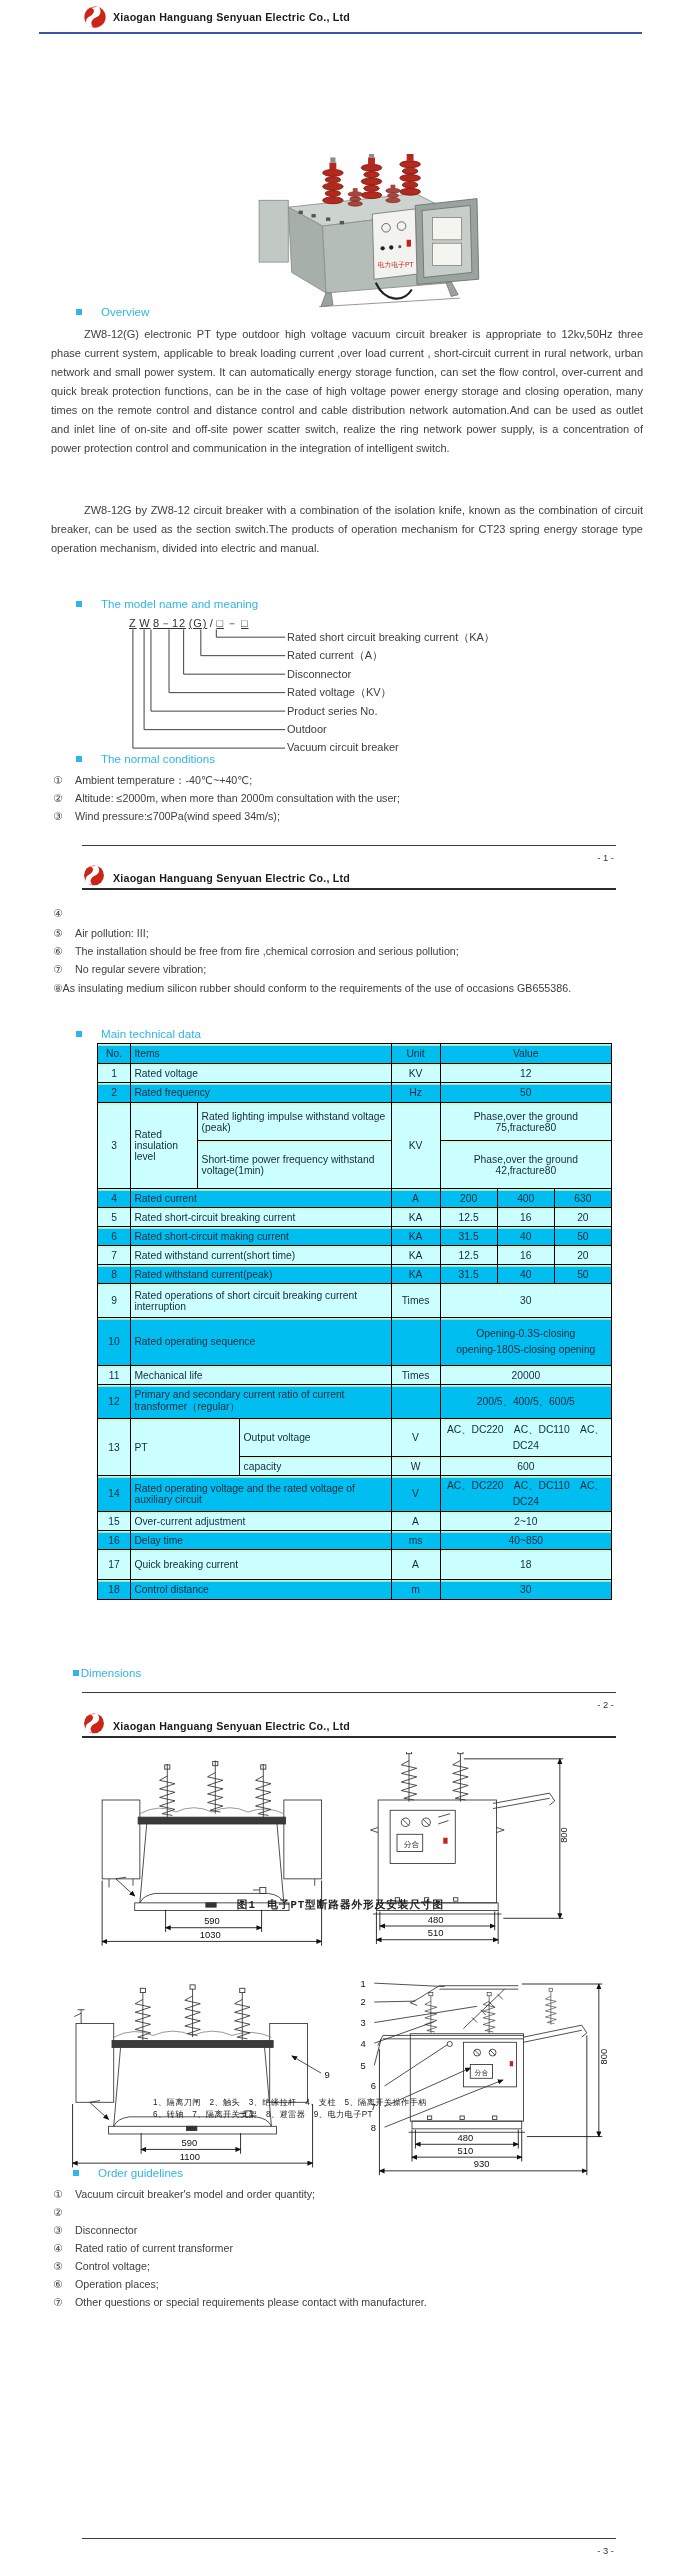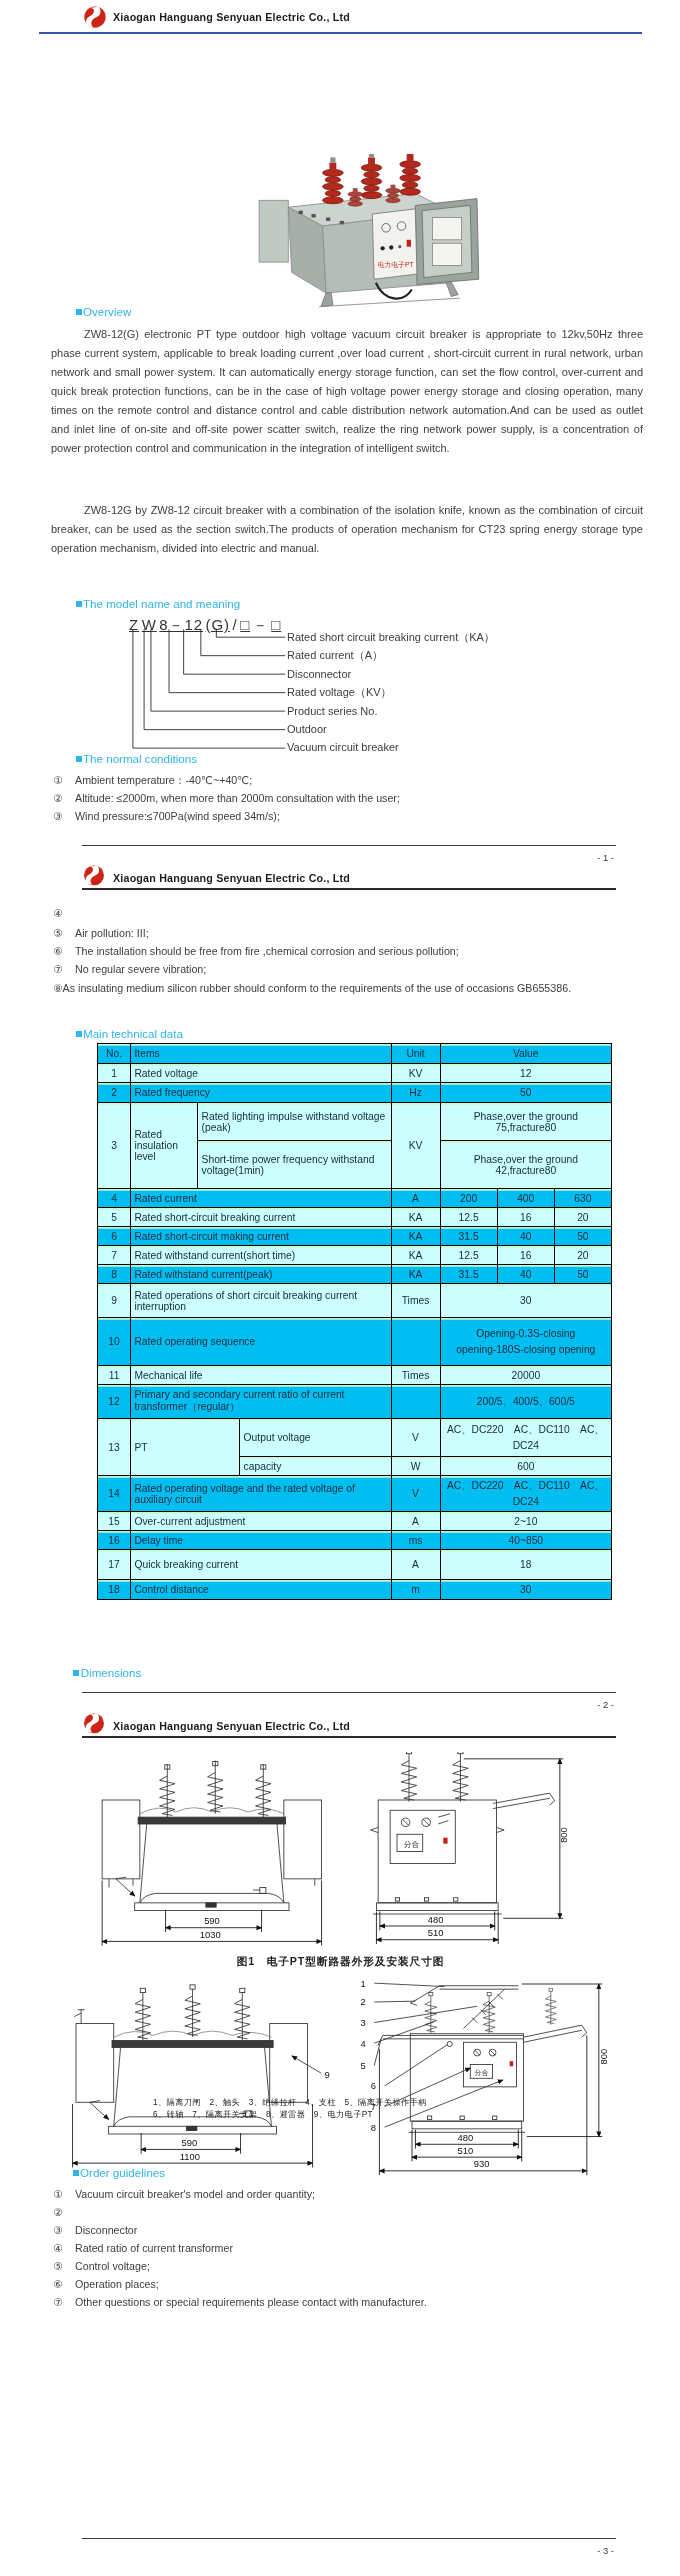--- a/index.html
+++ b/index.html
@@ -10,31 +10,31 @@
     overflow:hidden;
   }
   .abs { position:absolute; }
   
   .co-name { font-size:10.7px; font-weight:bold; color:#1c1c1c; letter-spacing:0.2px; }
   .hline { height:1.7px; background:#3a55a5; }
   .hline2 { height:1.7px; background:#2b2b2b; }
   .fline { height:0.9px; background:#3a3a3a; }
   .pageno { font-size:9.4px; color:#333; text-align:right; width:65px; }
   
-  .shead { display:flex; align-items:center; gap:1px; color:#2fb5e8; font-size:11.6px; }
+  .shead { display:flex; align-items:center; gap:19px; color:#2fb5e8; font-size:11.6px; }
   .shead .sq { width:6px; height:6px; background:#2fb5e8; display:inline-block; }
   
   .para { width:592px; font-size:11px; line-height:19px; text-align:justify; color:#404040; }
   .indent { text-indent:33px; }
   
   .li { display:flex; font-size:10.7px; line-height:18px; color:#404040; }
   .li .n { flex:none; width:22px; }
   .li .t { text-align:justify; }
   
-  .code { font-size:15px; color:#333; letter-spacing:0.9px; }
+  .code { font-size:11px; color:#333; letter-spacing:0.9px; }
   .code span { margin-right:2.6px; }
   .code .u { text-decoration:underline; }
   .mlabels div { height:18.4px; line-height:18.4px; font-size:11px; color:#3d3d3d; }
   
   table.tech { border-collapse:collapse; table-layout:fixed; width:515px; font-size:10.3px; color:#14293d; }
   table.tech td, table.tech th {
     border:0.9px solid #000; padding:0.9px 3.4px; vertical-align:middle;
     box-shadow: inset 0 1.7px 0 rgba(205,245,205,.95);
     overflow:hidden;
   }
@@ -482,21 +482,21 @@
           <line x1="482" y1="194" x2="552" y2="194"></line>
         <line x1="548" y1="8" x2="548" y2="194" marker-start="url(#as)" marker-end="url(#ae)"></line>
       </g>
       <text class="dimtxt" x="133" y="201">590</text>
       <text class="dimtxt" x="128" y="217">1030</text>
       <text class="dimtxt" x="394" y="199">480</text>
       <text class="dimtxt" x="394" y="215">510</text>
       <text class="dimtxt" x="556" y="106" transform="rotate(-90 556 106)">800</text>
     </svg>
   </div>
-  <div class="abs figcap" style="left:83px; top:1955px;">图1　电子PT型断路器外形及安装尺寸图</div>
+  <div class="abs figcap" style="left:83px; top:1898px;font-family:Liberation Mono, monospace;">图1　电子PT型断路器外形及安装尺寸图</div>
 
   <div class="abs" style="left:67px; top:1972px;">
     <svg width="558" height="210" viewBox="0 0 650 245">
       <g stroke="#333" fill="none" stroke-width="1">
         <rect x="10" y="60" width="44" height="92"></rect>
         <line x1="16" y1="60" x2="16" y2="44"></line>
           <line x1="12" y1="44" x2="20" y2="44"></line>
           <path d="M16,48 l-8,4"></path>
         <rect x="236" y="60" width="44" height="92"></rect>
         <rect x="52" y="80" width="188" height="8" fill="#3a3a3a"></rect>

